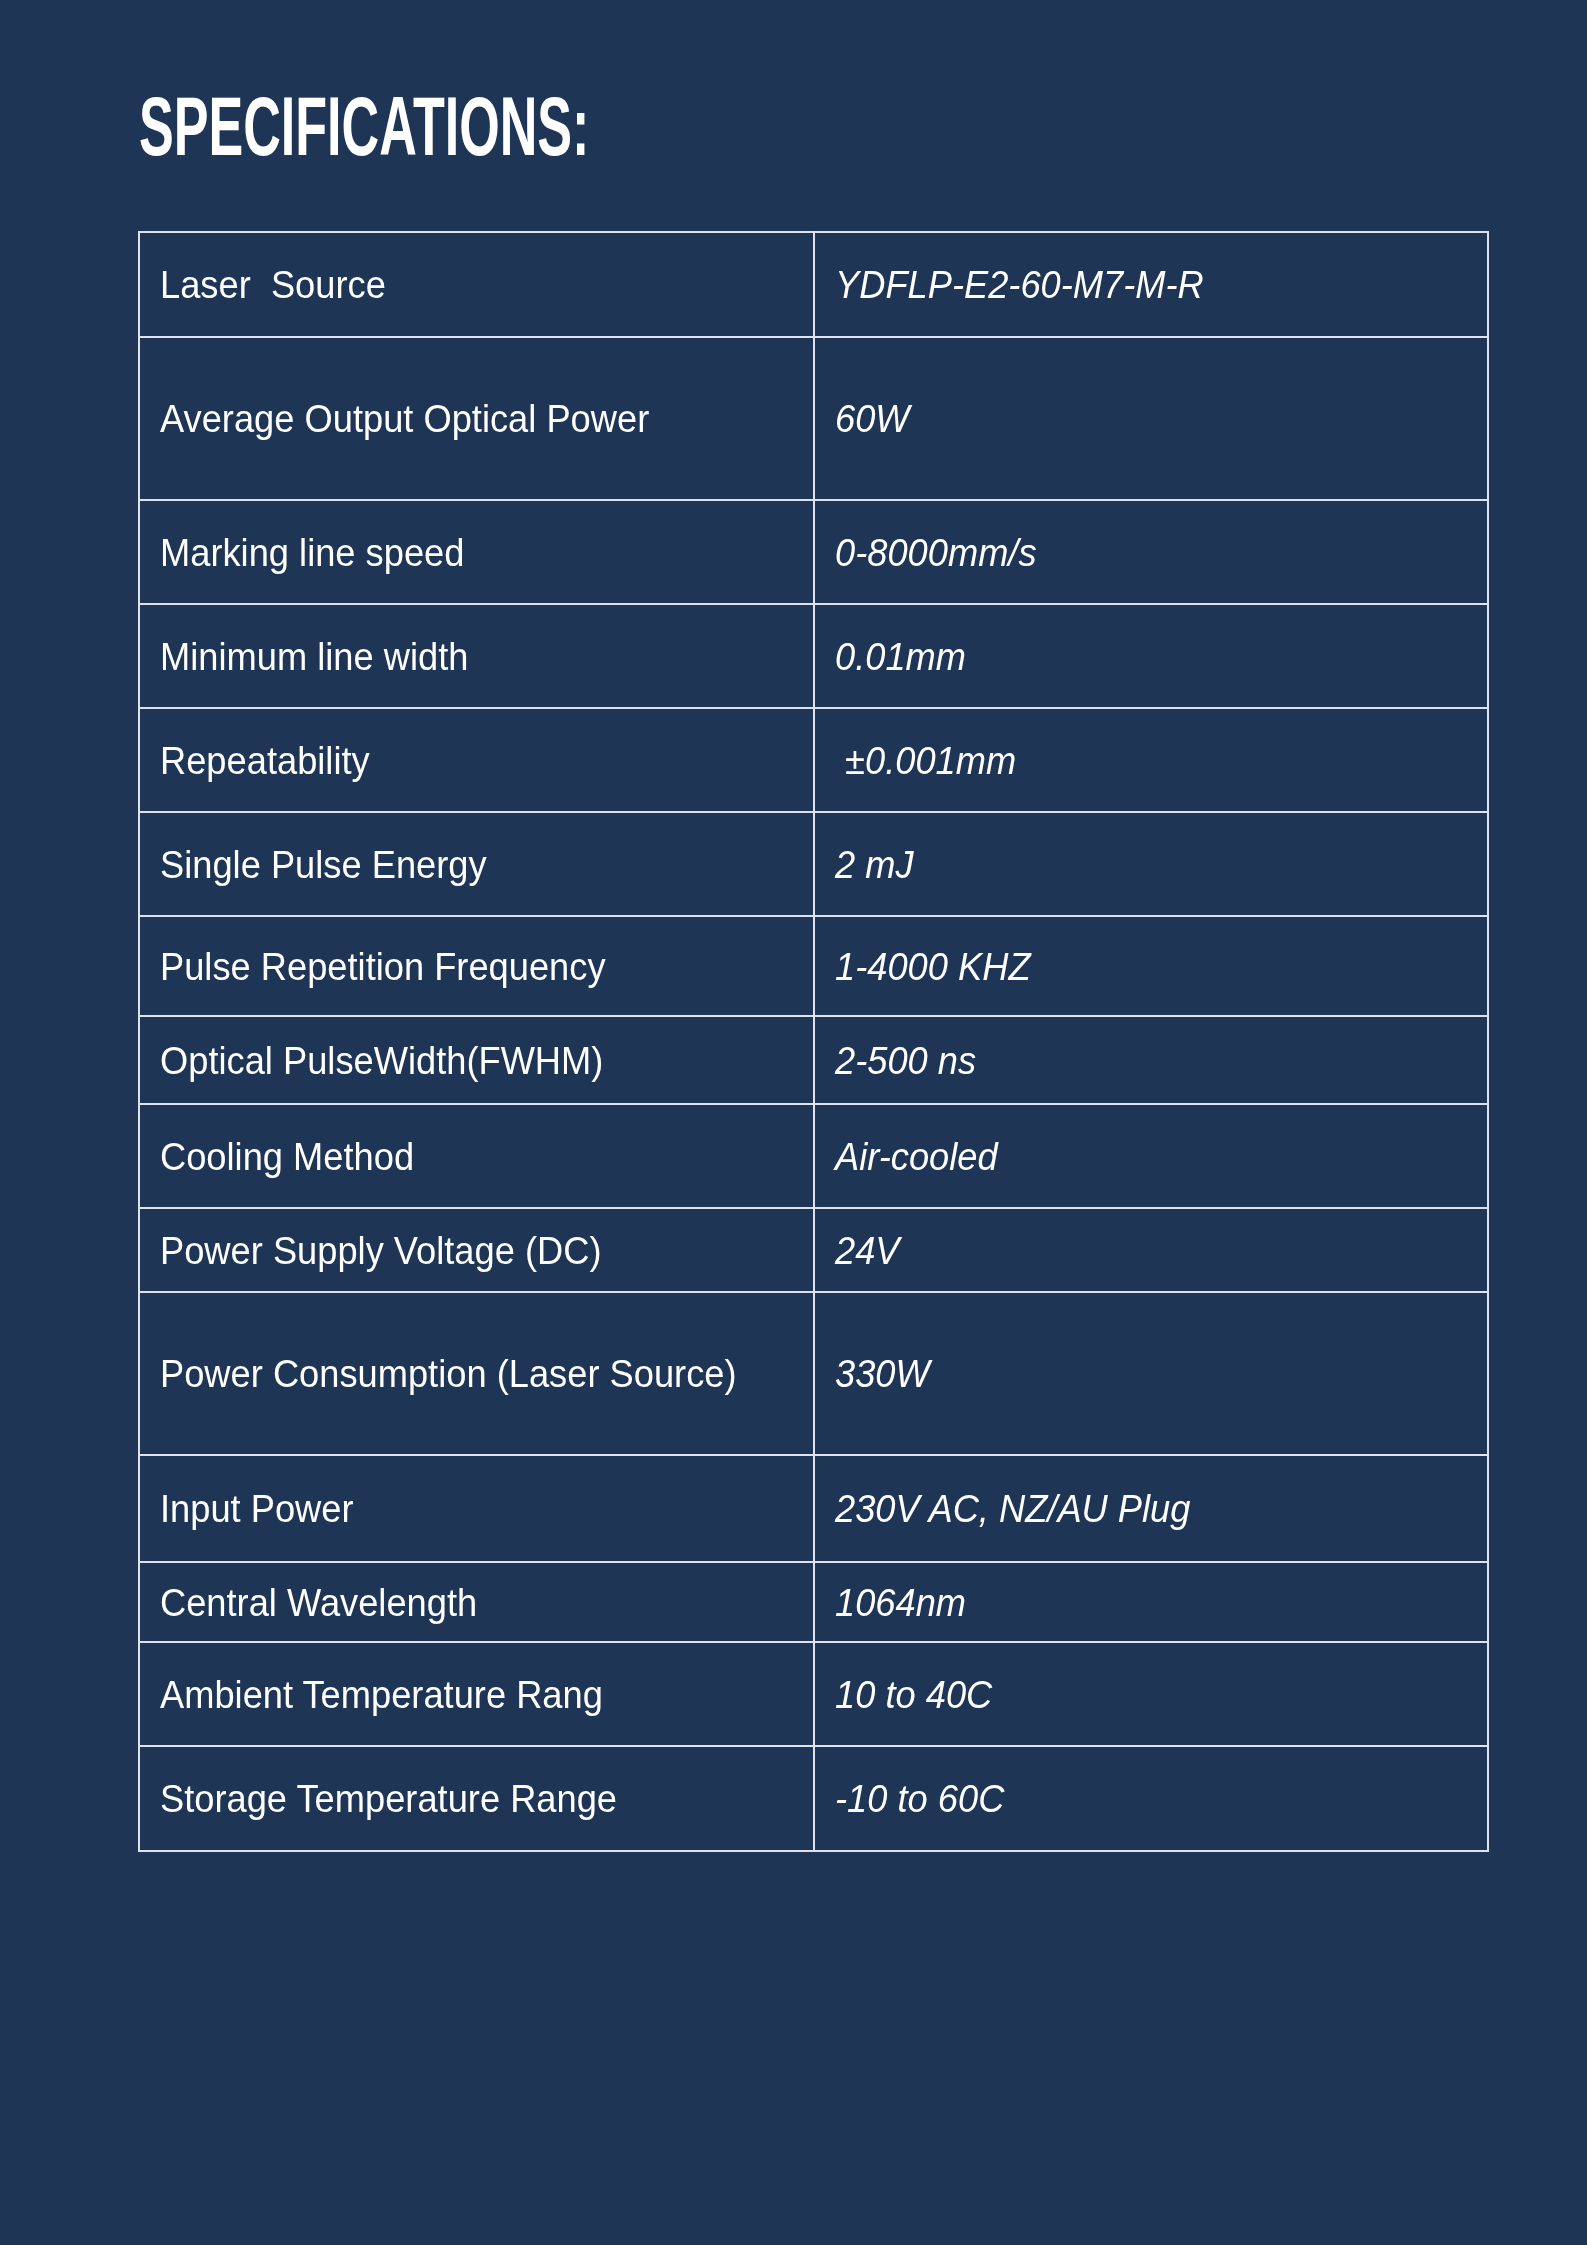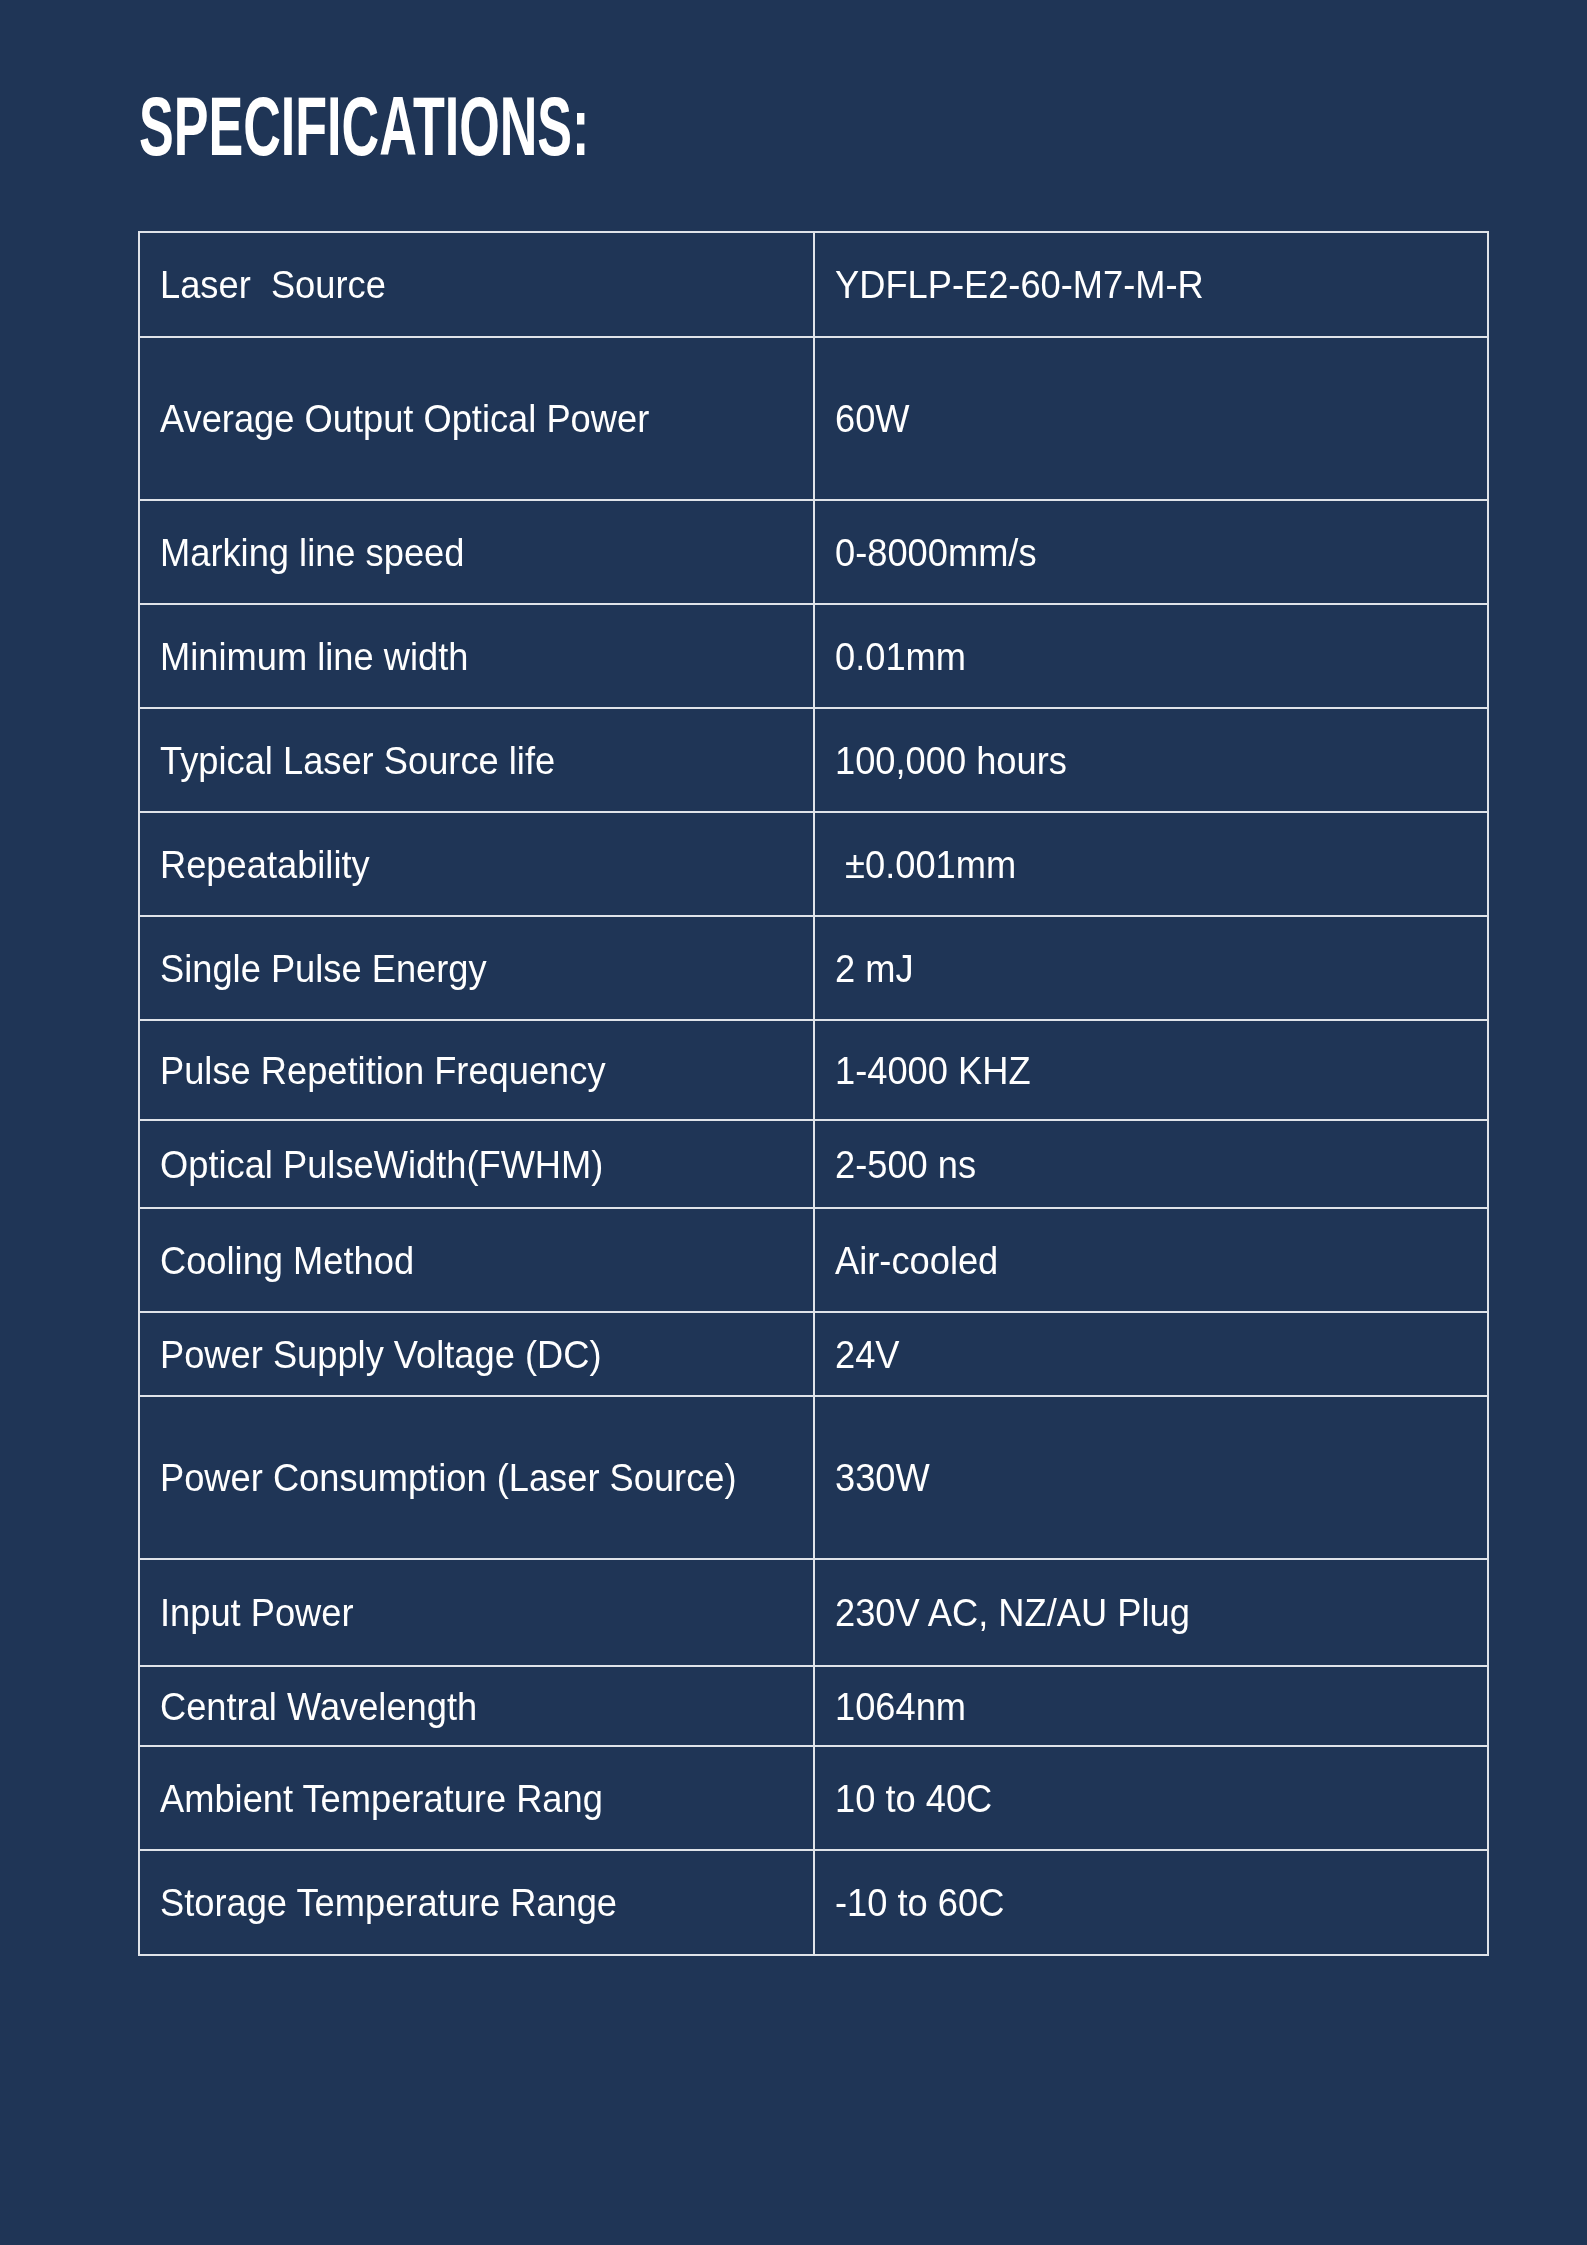--- a/index.html
+++ b/index.html
@@ -44,21 +44,21 @@
       padding: 0 18px 0 20px;
       font-family: "Liberation Sans", sans-serif;
       font-size: 39px;
       line-height: 57px;
       color: #ffffff;
       vertical-align: middle;
       white-space: pre-wrap;
       transform-origin: left center;
     }
     .spec-table td.label-cell { width: 635px; }
-    .spec-table td.value-cell { width: 634px; }
+    .spec-table td.value-cell { width: 634px; font-style: italic; }
     .cell-text {
       display: inline-block;
       transform-origin: left center;
       transform: scaleX(0.93);
       white-space: pre-wrap;
     }
     .label-cell .cell-text { width: 107%; }
   </style>
 </head>
 <body>
@@ -75,24 +75,20 @@
       <td class="label-cell"><span class="cell-text">Average Output Optical Power</span></td>
       <td class="value-cell"><span class="cell-text">60W</span></td>
     </tr>
     <tr style="height:104px">
       <td class="label-cell"><span class="cell-text">Marking line speed</span></td>
       <td class="value-cell"><span class="cell-text">0-8000mm/s</span></td>
     </tr>
     <tr style="height:104px">
       <td class="label-cell"><span class="cell-text">Minimum line width</span></td>
       <td class="value-cell"><span class="cell-text">0.01mm</span></td>
-    </tr>
-    <tr style="height:104px">
-      <td class="label-cell"><span class="cell-text">Typical Laser Source life</span></td>
-      <td class="value-cell"><span class="cell-text">100,000 hours</span></td>
     </tr>
     <tr style="height:104px">
       <td class="label-cell"><span class="cell-text">Repeatability</span></td>
       <td class="value-cell"><span class="cell-text"> ±0.001mm</span></td>
     </tr>
     <tr style="height:104px">
       <td class="label-cell"><span class="cell-text">Single Pulse Energy</span></td>
       <td class="value-cell"><span class="cell-text">2 mJ</span></td>
     </tr>
     <tr style="height:100px">

